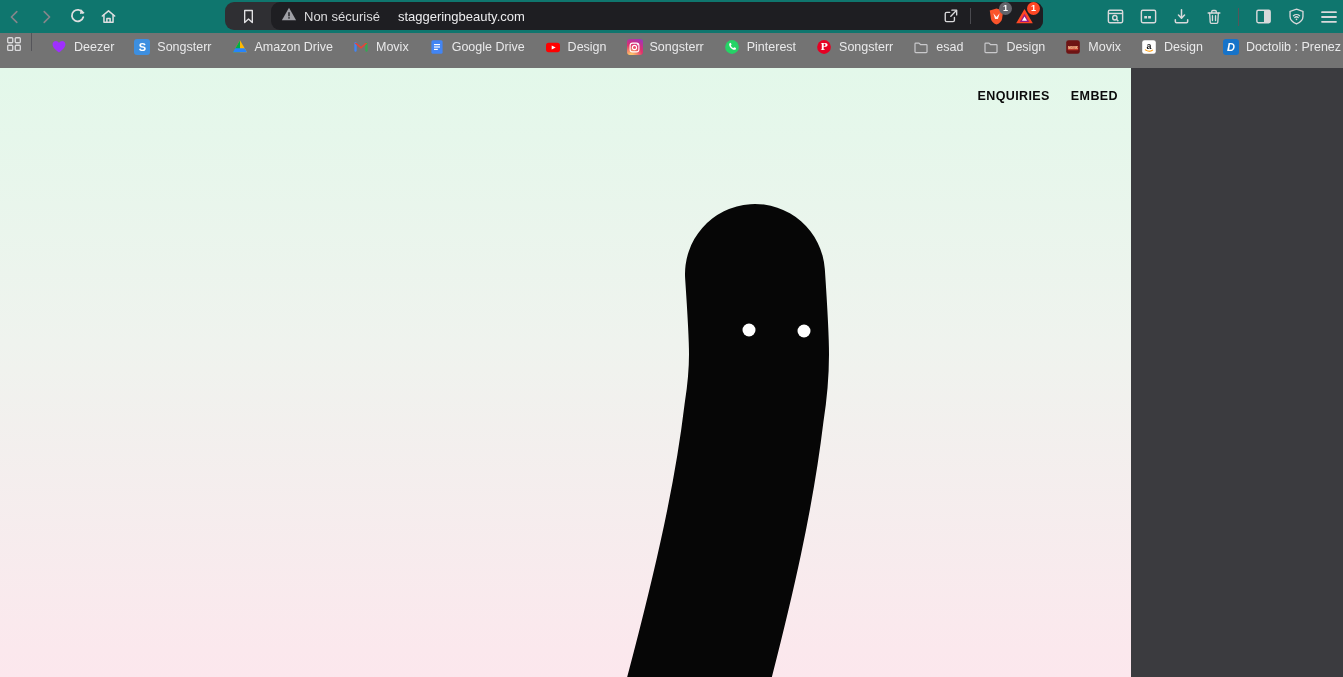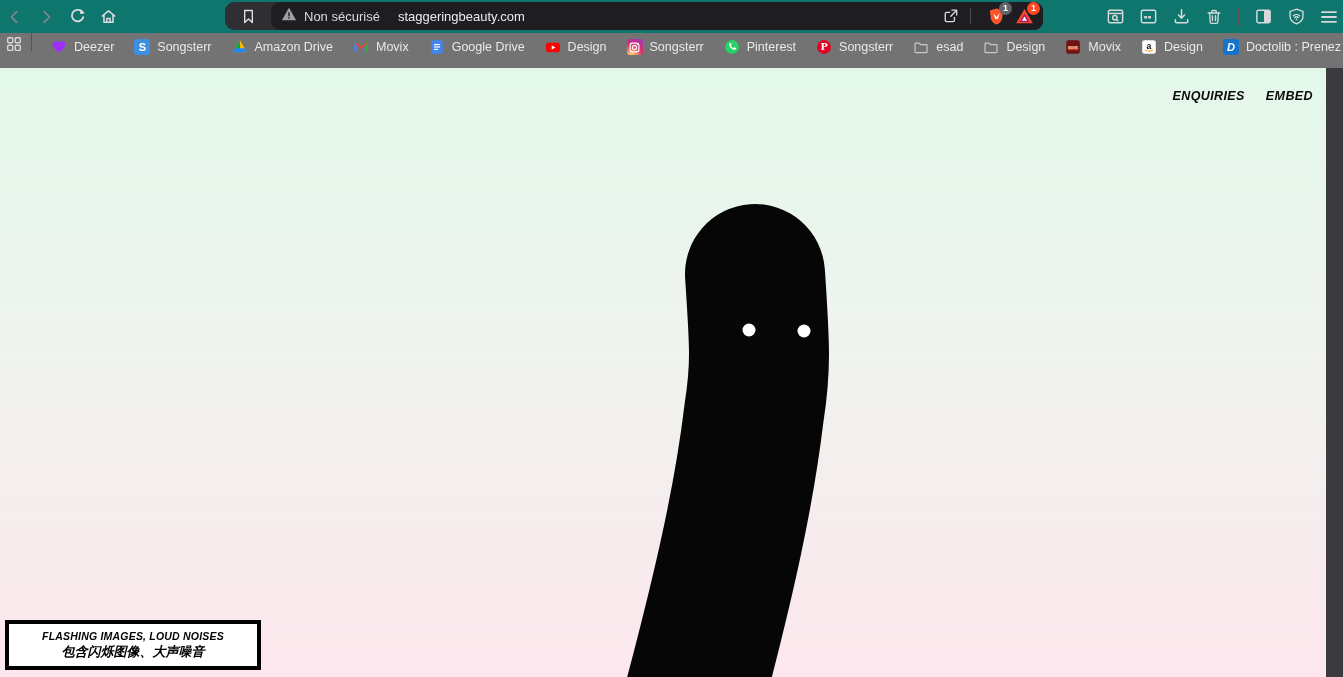--- a/index.html
+++ b/index.html
@@ -29,22 +29,22 @@
   .bookmarks-bar{position:absolute;top:33px;left:0;width:1343px;height:35px;background:#737373;
                  display:flex;align-items:flex-start;padding-left:5px;box-sizing:border-box;}
   .bb-div{width:1px;height:18px;background:#55555a;margin:0 9px 0 8px;flex:0 0 auto;}
   .bm-item{display:flex;align-items:center;gap:7px;padding:0 10px;height:28px;border-radius:6px;
            flex:0 0 auto;cursor:pointer;}
   .bm-label{color:#e9e9ea;font-size:12.5px;white-space:nowrap;}
   .bicon{width:16px;height:16px;display:flex;align-items:center;justify-content:center;flex:0 0 auto;}
   .sq{width:16px;height:16px;border-radius:3px;display:flex;align-items:center;justify-content:center;
       font-weight:bold;color:#fff;box-sizing:border-box;}
   
-  .page{position:absolute;top:68px;left:0;width:1326px;height:609px;
-        background:linear-gradient(180deg,#e3f8ea 0%,#eff3ee 45%,#fce7ed 100%);overflow:hidden;font-style:italic;}
+  .page{position:absolute;top:68px;left:0;width:1131px;height:609px;
+        background:linear-gradient(180deg,#e3f8ea 0%,#eff3ee 45%,#fce7ed 100%);overflow:hidden;}
   .page svg.worm{position:absolute;top:0;left:0;display:block;}
   .page-nav{position:absolute;top:21px;right:13px;display:flex;gap:21px;}
   .page-nav a{color:#0b0b0b;font-size:12.5px;font-weight:bold;letter-spacing:.4px;text-decoration:none;cursor:pointer;}
   .warning-box{position:absolute;left:5px;bottom:7px;width:240px;background:#fff;border:4px solid #000;
                text-align:center;padding:6px 4px 5px;}
   .warning-box .l1{font-size:10.5px;font-weight:bold;color:#000;letter-spacing:.2px;}
   .warning-box .l2{font-size:13px;font-weight:bold;color:#000;margin-top:1px;}
 </style>
 </head>
 <body>
@@ -333,17 +333,13 @@
     <path d="M 755 206 C 760 280 761 300 754 345 C 745 420 728 505 686 660" fill="none" stroke="#060606" stroke-width="140" stroke-linecap="round"></path>
     <circle cx="749" cy="262" r="6.5" fill="#ffffff"></circle>
     <circle cx="804" cy="263" r="6.5" fill="#ffffff"></circle>
   </svg>
 
   <div class="page-nav">
     <a>ENQUIRIES</a>
     <a>EMBED</a>
   </div>
 
-  <div class="warning-box">
-    <div class="l1">FLASHING IMAGES, LOUD NOISES</div>
-    <div class="l2">包含闪烁图像、大声噪音</div>
-  </div>
 </div>
 
 </body></html>

